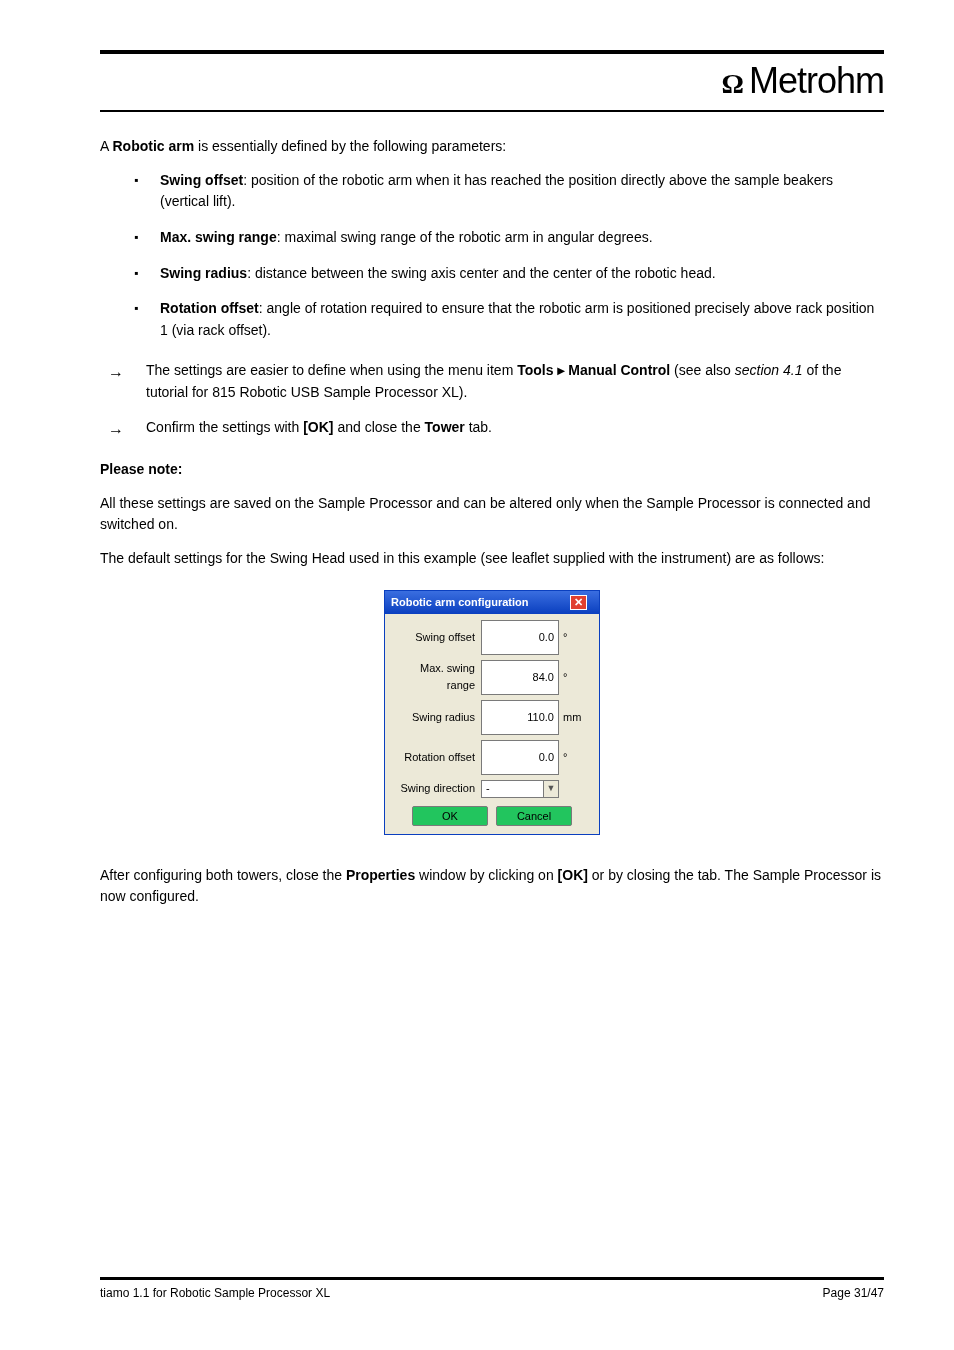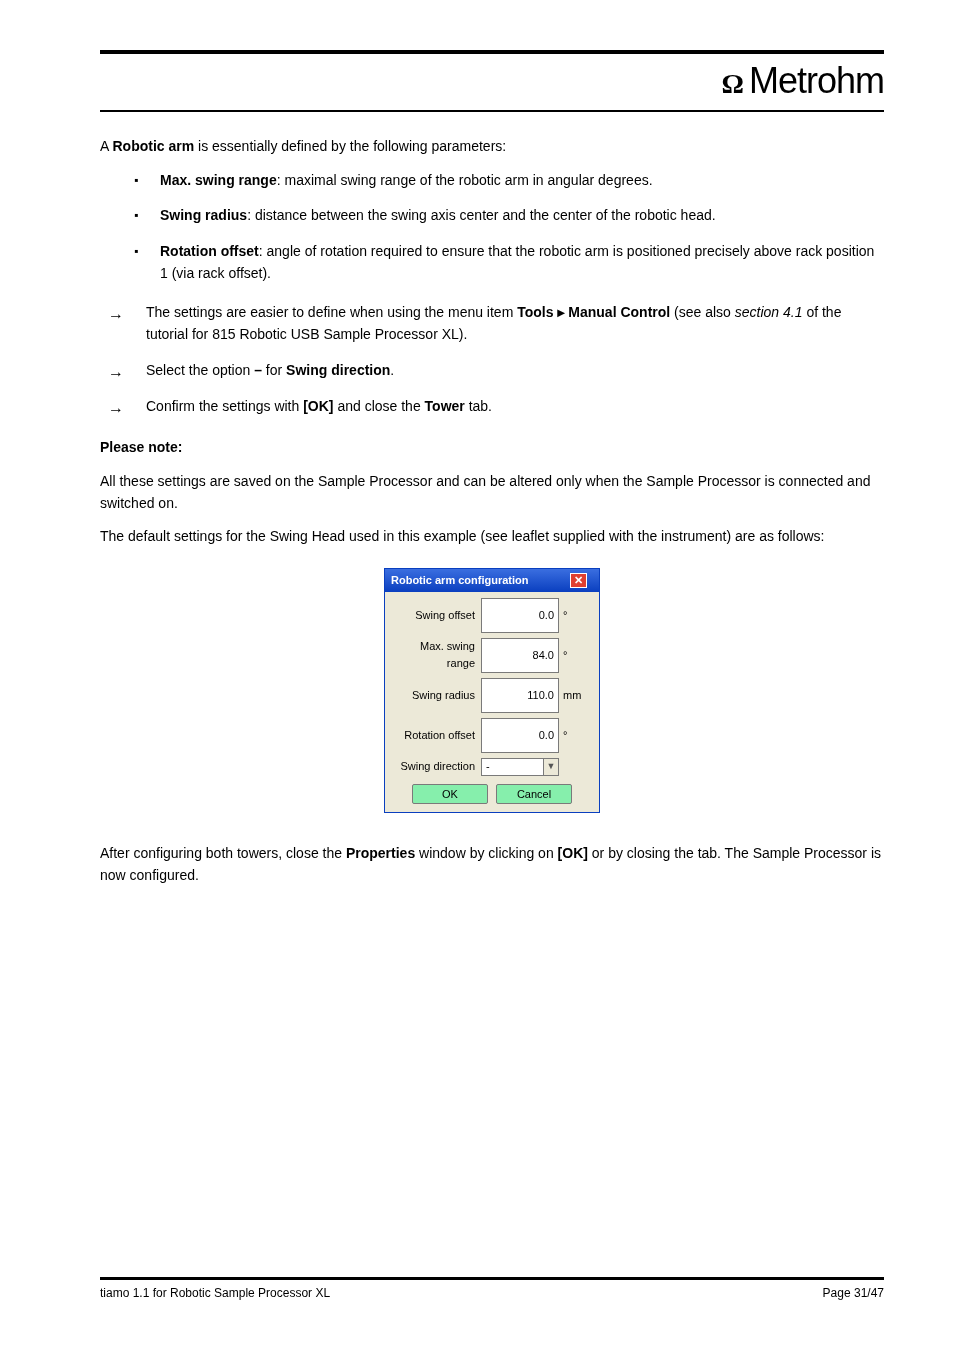--- a/index.html
+++ b/index.html
@@ -174,21 +174,21 @@
   .dlg-buttons {
     display: flex;
     justify-content: center;
     gap: 8px;
     margin-top: 8px;
   }
   .dlg-btn {
     width: 76px;
     height: 20px;
     border: 1px solid #7a7a7a;
-    background: #86efac;
+    background: #22c55e;
     font-size: 11px;
     border-radius: 2px;
   }
 
   .footer {
     position: absolute;
     bottom: 50px;
     left: 100px;
     right: 70px;
   }
@@ -212,28 +212,28 @@
   <div class="header-logo">
     <span class="logo-omega">Ω</span>
     <span class="logo-text">Metrohm</span>
   </div>
   <div class="rule-thin"></div>
 
   <div class="content">
     <p>A <b>Robotic arm</b> is essentially defined by the following parameters:</p>
 
     <ul class="bullets">
+      <li><b>Swing offset</b>: position of the robotic arm when it has reached the position directly above the sample beakers (vertical lift).</li>
       <li><b>Max. swing range</b>: maximal swing range of the robotic arm in angular degrees.</li>
       <li><b>Swing radius</b>: distance between the swing axis center and the center of the robotic head.</li>
       <li><b>Rotation offset</b>: angle of rotation required to ensure that the robotic arm is positioned precisely above rack position 1 (via rack offset).</li>
     </ul>
 
     <ul class="arrows">
       <li>The settings are easier to define when using the menu item <b>Tools ▸ Manual Control</b> (see also <i>section 4.1</i> of the tutorial for 815 Robotic USB Sample Processor XL).</li>
-      <li>Select the option <b>–</b> for <b>Swing direction</b>.</li>
       <li>Confirm the settings with <b>[OK]</b> and close the <b>Tower</b> tab.</li>
     </ul>
 
     <div class="note">
       <p class="tight"><b>Please note:</b></p>
       <p>All these settings are saved on the Sample Processor and can be altered only when the Sample Processor is connected and switched on.</p>
       <p>The default settings for the Swing Head used in this example (see leaflet supplied with the instrument) are as follows:</p>
     </div>
 
     <div class="dialog-wrap">

